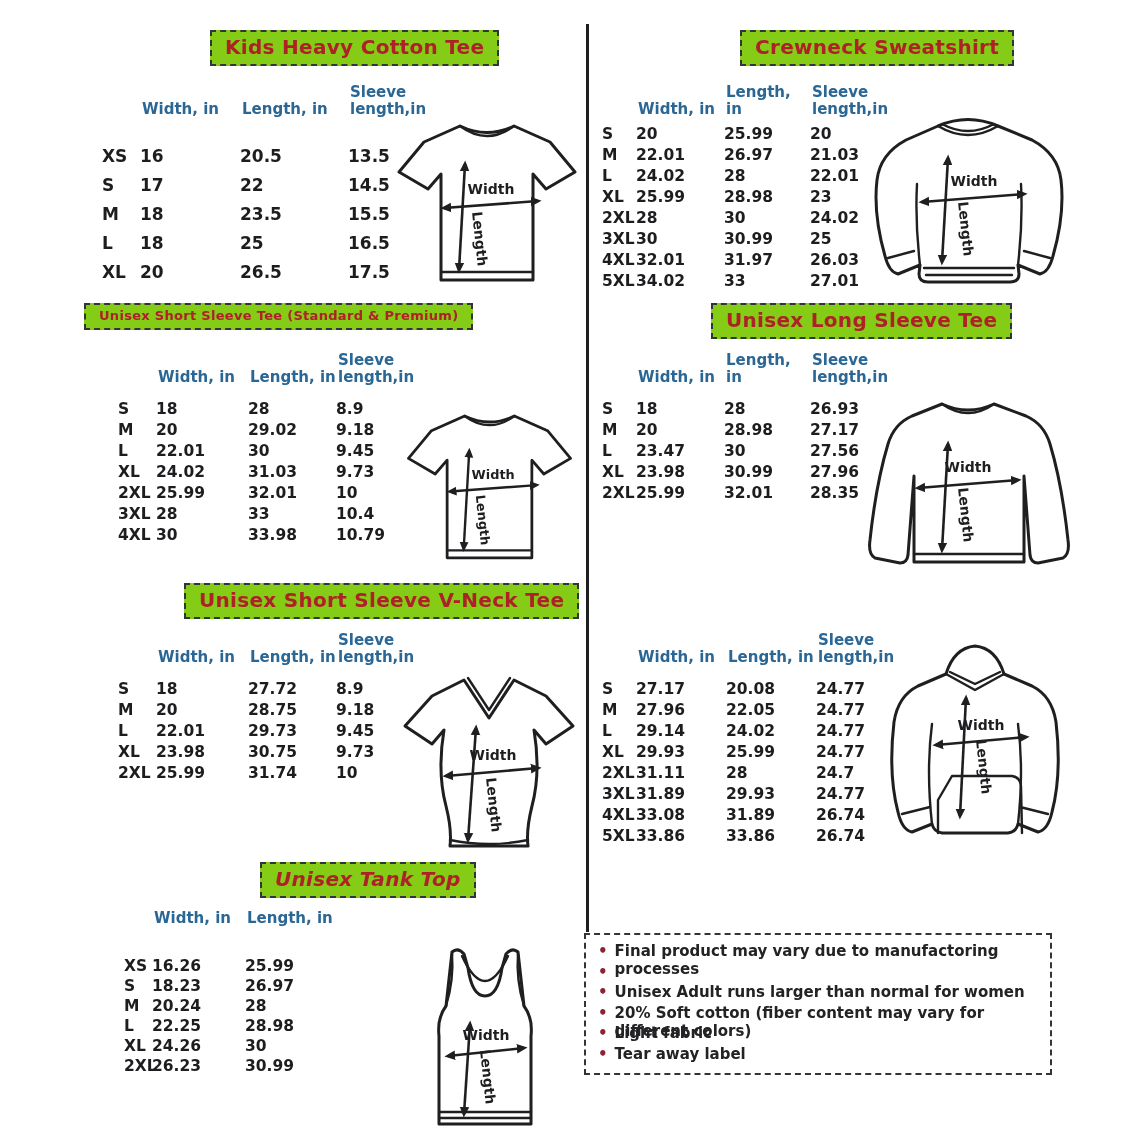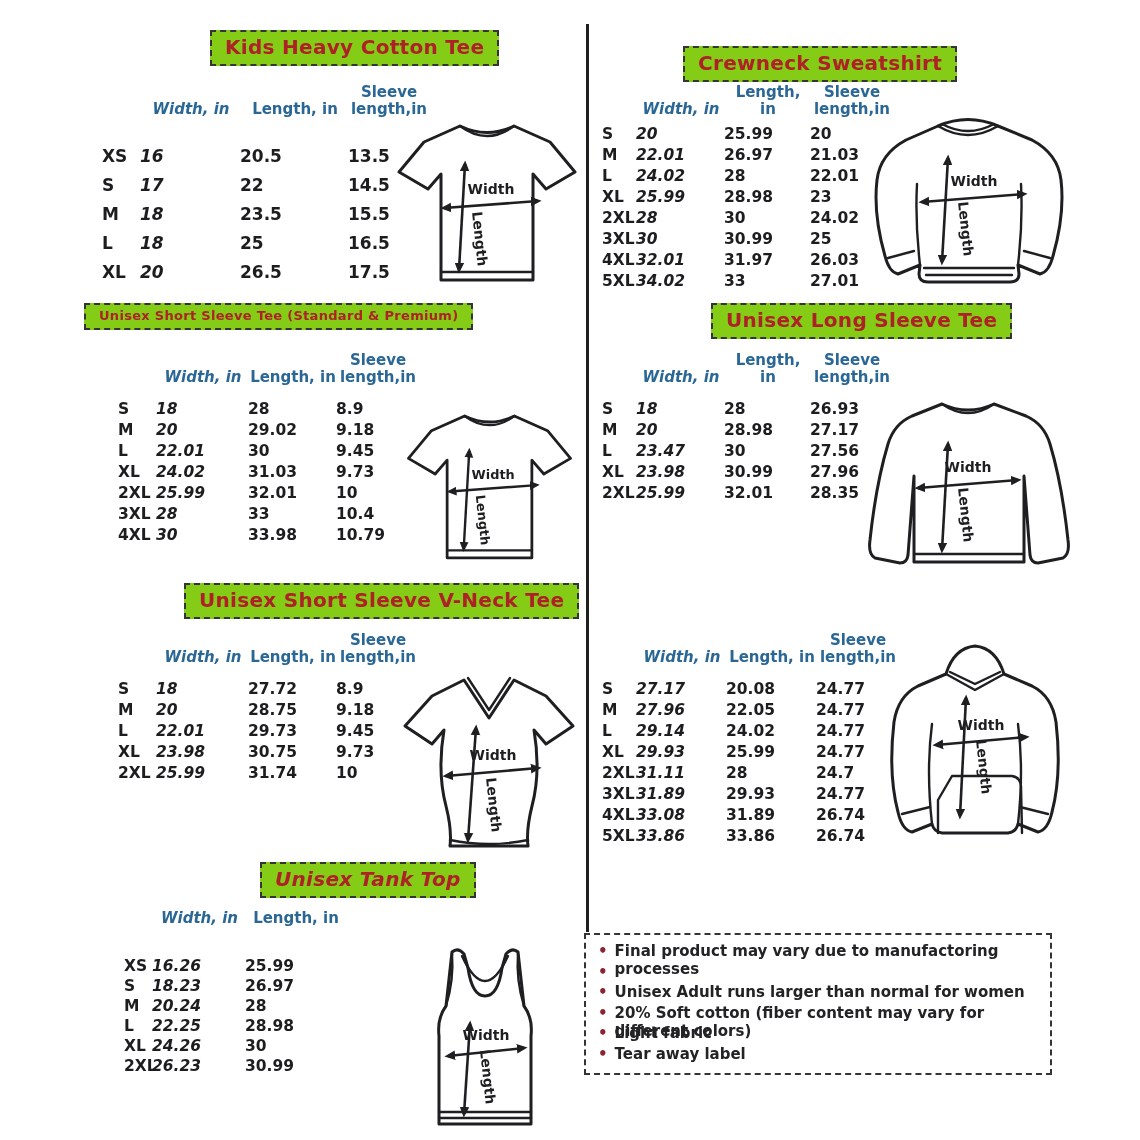--- a/index.html
+++ b/index.html
@@ -7,37 +7,37 @@
     position:relative;width:1140px;height:1140px;background:#ffffff;overflow:hidden;
     font-family:"DejaVu Sans","Liberation Sans",sans-serif;color:#1d1d20;
   }
   
   .title-box{
     position:absolute;border:2px dashed #343438;background:#84cc16;
     padding:3px 13px 5px 13px;white-space:nowrap;
     font-weight:bold;font-size:20px;color:#ae2127;letter-spacing:.3px;
   }
   .tb0{left:210px;top:30px;}
-  .tb1{left:683px;top:30px;margin-top:16px;}
+  .tb1{left:740px;top:30px;}
   .tb2{left:84px;top:303px;font-size:13px;}
   .tb3{left:711px;top:303px;}
   .tb4{left:184px;top:583px;}
   .tb5{left:690px;top:583px;}
   .tb6{left:260px;top:862px;font-style:italic;}
   
   .table{position:absolute;}
   .thead{display:flex;align-items:flex-end;color:#2b6795;font-weight:bold;
          font-size:15px;line-height:1.12;margin-bottom:var(--gap);}
-  .th{text-align:center;padding-left:2px;box-sizing:border-box;}
+  .th{text-align:left;padding-left:2px;box-sizing:border-box;}
   .trow{display:flex;align-items:center;height:var(--rowh);
         font-weight:bold;font-size:var(--fs);color:#1d1d20;}
   .td{box-sizing:border-box;}
   .td.size{padding-left:6px;}
   .thead > :nth-child(1), .trow > :nth-child(1){width:var(--c0);flex:0 0 var(--c0);}
-  .thead > :nth-child(2), .trow > :nth-child(2){width:var(--c1);flex:0 0 var(--c1);font-style:italic;}
+  .thead > :nth-child(2), .trow > :nth-child(2){width:var(--c1);flex:0 0 var(--c1);}
   .thead > :nth-child(3), .trow > :nth-child(3){width:var(--c2);flex:0 0 var(--c2);}
   .thead > :nth-child(4), .trow > :nth-child(4){width:var(--c3);flex:0 0 var(--c3);}
   .t0{left:96px; top:84px; --c0:44px;--c1:100px;--c2:108px;--c3:80px;--rowh:29px;--fs:17px;--gap:24px;}
   .t1{left:596px;top:84px; --c0:40px;--c1:88px; --c2:86px; --c3:82px;--rowh:21px;--fs:15.5px;--gap:6px;}
   .t2{left:112px;top:352px;--c0:44px;--c1:92px; --c2:88px; --c3:82px;--rowh:21px;--fs:15.5px;--gap:13px;}
   .t3{left:596px;top:352px;--c0:40px;--c1:88px; --c2:86px; --c3:82px;--rowh:21px;--fs:15.5px;--gap:13px;}
   .t4{left:112px;top:632px;--c0:44px;--c1:92px; --c2:88px; --c3:82px;--rowh:21px;--fs:15.5px;--gap:13px;}
   .t5{left:596px;top:632px;--c0:40px;--c1:90px; --c2:90px; --c3:82px;--rowh:21px;--fs:15.5px;--gap:13px;}
   .t6{left:118px;top:910px;--c0:34px;--c1:93px; --c2:100px;--c3:0px; --rowh:20px;--fs:15.5px;--gap:29px;}
   

